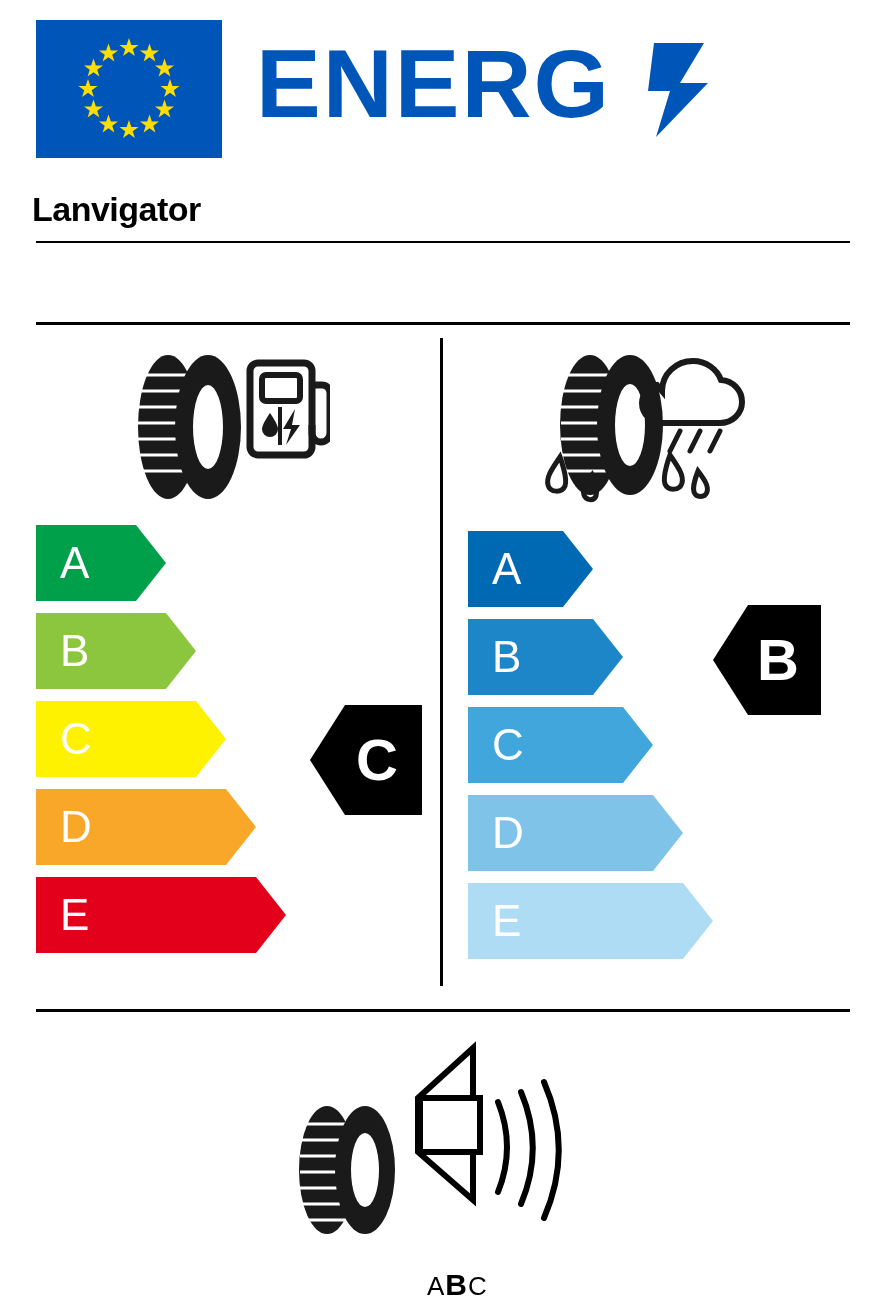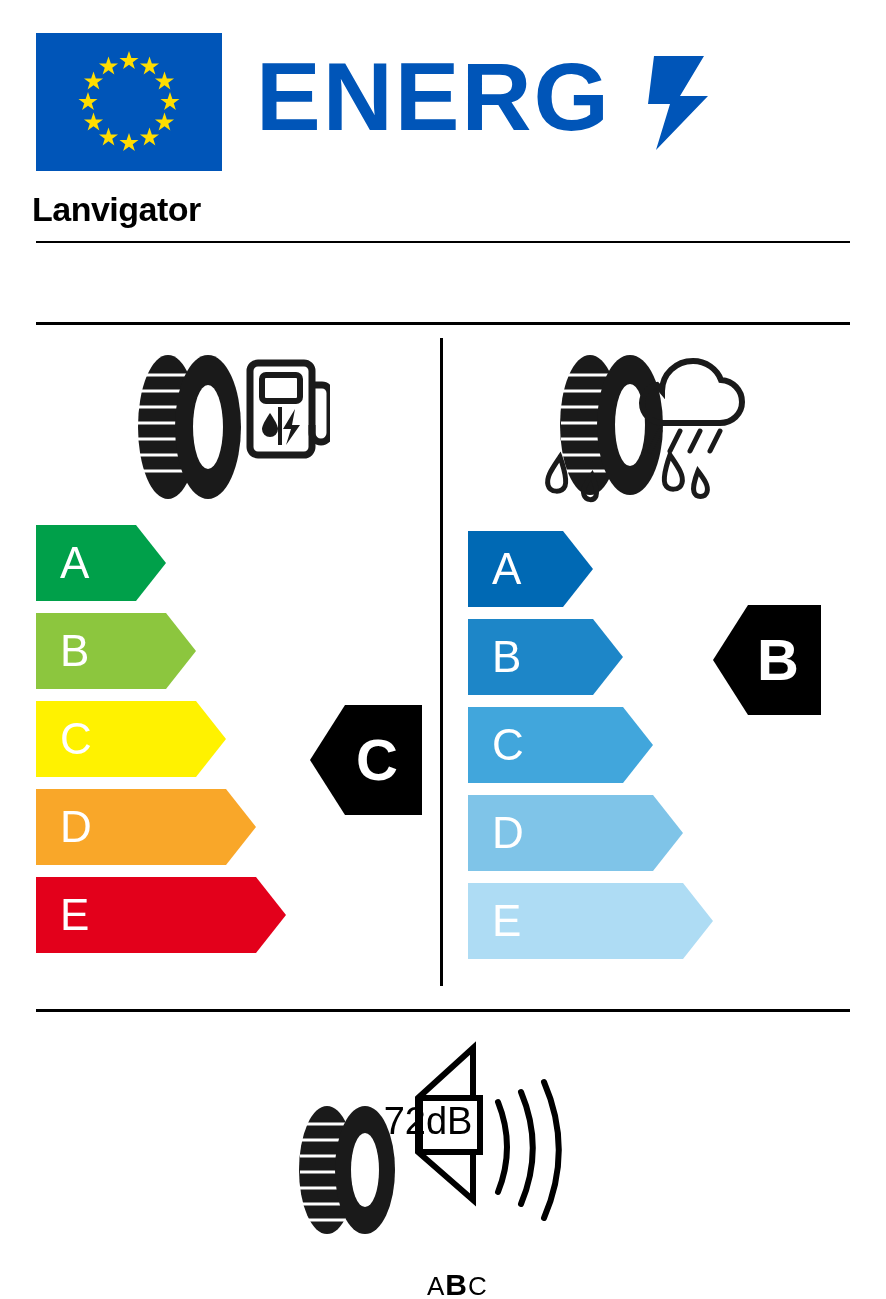--- a/index.html
+++ b/index.html
@@ -18,21 +18,21 @@
     position: absolute;
     left: 0; top: 0;
     width: 886px;
     height: 1299px;
   }
 
   
   .header {
     position: absolute;
     left: 36px;
-    top: 32px;
+    top: 19px;
     width: 814px;
     height: 140px;
     display: flex;
     align-items: center;
     text-decoration: underline;
   }
   .eu-flag {
     width: 186px;
     height: 138px;
     background: #0055b8;
@@ -354,19 +354,18 @@
       <rect x="75" y="58" width="60" height="54" fill="#ffffff" stroke="#000000" stroke-width="6" transform="translate(60,0)"></rect>
 
       <g fill="none" stroke="#000000" stroke-width="6" stroke-linecap="round">
         <path d="M213 62 c12 30 12 60 0 90"></path>
         <path d="M236 52 c16 38 16 74 0 112"></path>
         <path d="M259 42 c20 46 20 90 0 136"></path>
       </g>
     </svg>
   </div>
 
-  <div class="noise-value">72dB</div>
 
   <div class="noise-class">
     <span>A</span><span class="sel">B</span><span>C</span>
   </div>
 
 </div>
 
 </body></html>

